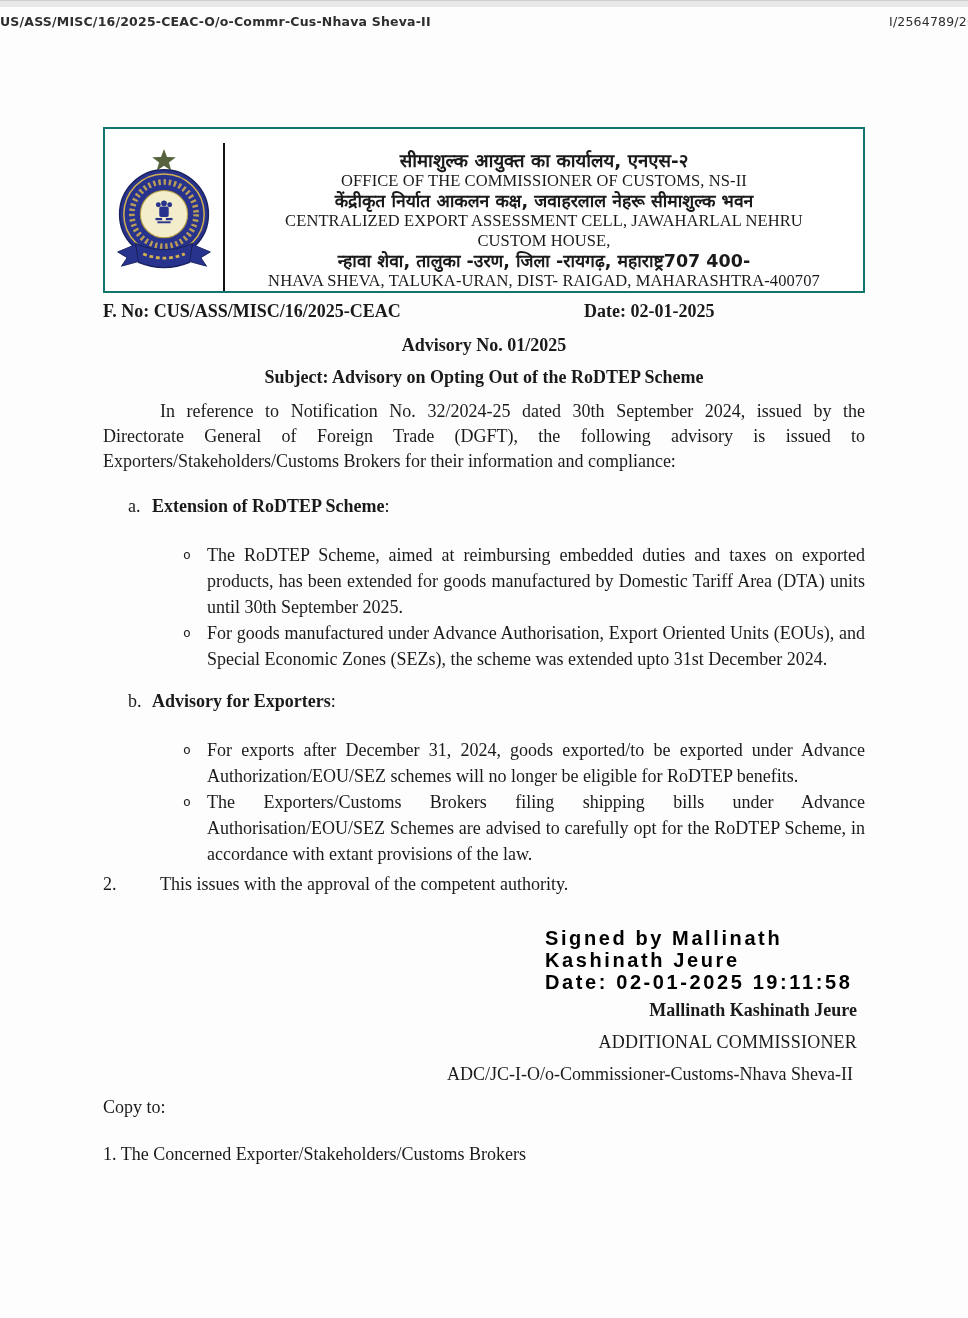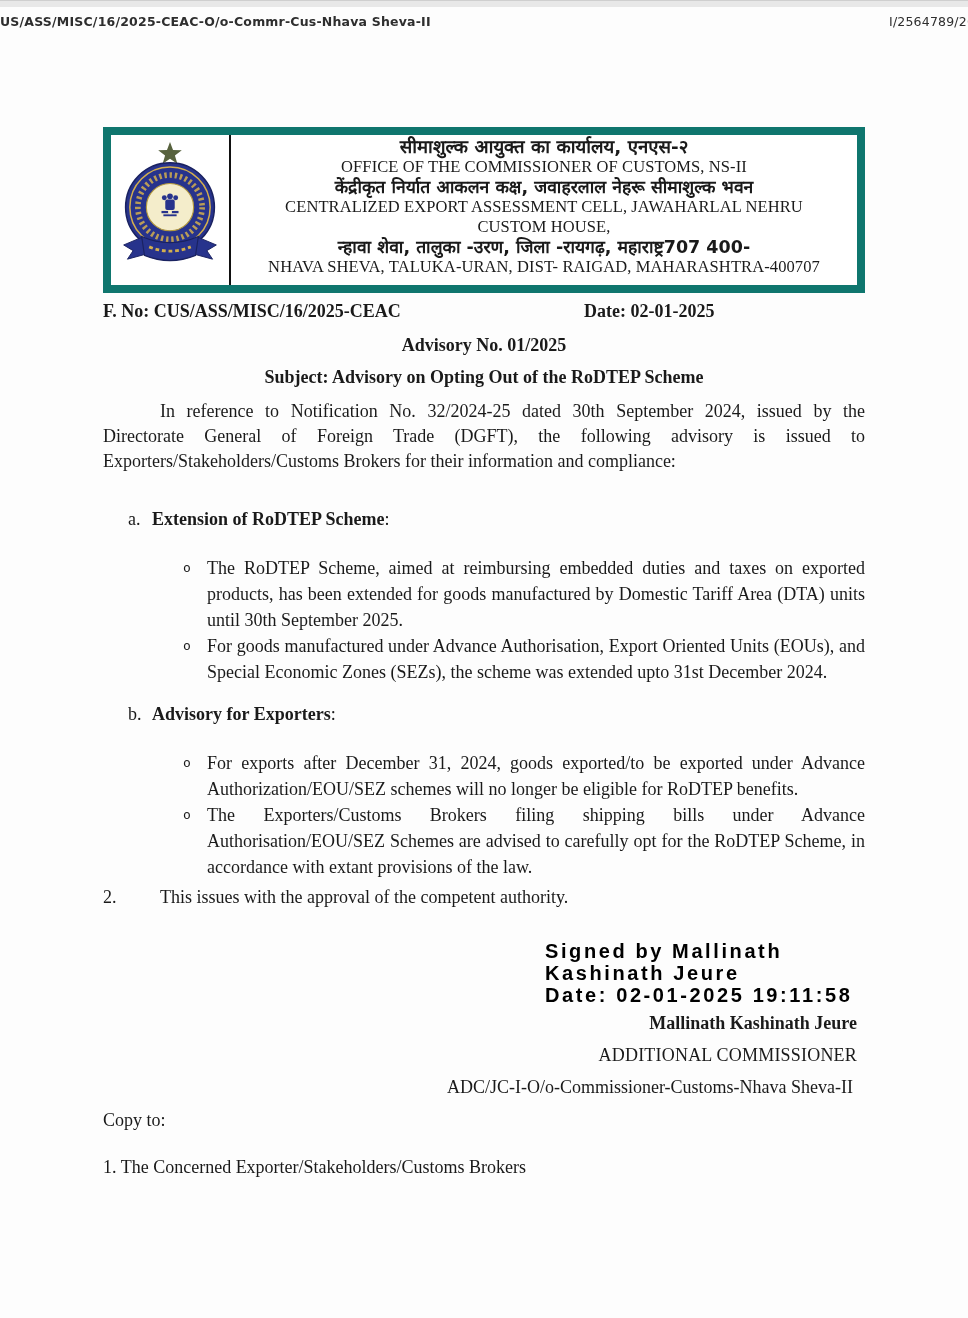--- a/index.html
+++ b/index.html
@@ -13,21 +13,21 @@
     background:#e8e8e8; border-top:1px solid #cfcfcf; }
   .hdr-ref {
     position:absolute; top:14px; font-family:"DejaVu Sans", sans-serif;
     font-size:12.5px; color:#2e2e2e; letter-spacing:0.2px; white-space:nowrap;
   }
   .hdr-left { left:0;font-weight:bold; }
   .hdr-right { left:889px; }
 
   .letterhead {
     position:absolute; top:127px; left:103px; width:762px; height:166px;
-    border:8px solid #0f766e; display:flex; background:#fff;
+    border:2px solid #0f766e; display:flex; background:#fff;align-items:flex-end;
   }
   .lh-logo-cell { width:120px; border-right:2px solid #111;
     display:flex; align-items:center; justify-content:center; }
   .lh-text-cell { flex:1; text-align:center; padding-top:2px; }
   .lh-line { line-height:20px; }
   .hi { font-weight:bold; font-size:17.5px; font-family:"DejaVu Sans", sans-serif; }
   .hi-big { font-size:18.5px; }
   .en { font-size:16.5px; letter-spacing:0.1px; }
   .lh-wrap { max-width:580px; margin:0 auto; }
 
@@ -40,21 +40,21 @@
   .center-bold { text-align:center; font-weight:bold; font-size:18px; }
   .advisory-no { margin-top:13px; line-height:20px; }
   .subject { margin-top:12px; line-height:20px; }
 
   .intro { margin-top:12px; font-size:18px; line-height:25px;
     text-align:justify; text-indent:57px; }
 
   .sec-heading { line-height:20px; font-size:18px; padding-left:25px; }
   .sec-heading .mk { display:inline-block; width:24px; }
   .sec-heading b { font-weight:bold; }
-  .head-a { margin-top:35px; }
+  .head-a { margin-top:22px; }
   .head-b { margin-top:19px; }
 
   .blist { margin-top:26px; }
   .bullet { position:relative; padding-left:104px; font-size:18px;
     line-height:26px; text-align:justify; }
   .bullet .bmark { position:absolute; left:80px; top:0; font-size:13px;
     font-family:"DejaVu Sans Mono", monospace; line-height:26px; }
 
   .para2 { position:relative; margin-top:7px; line-height:20px; font-size:18px;
     padding-left:57px; }

